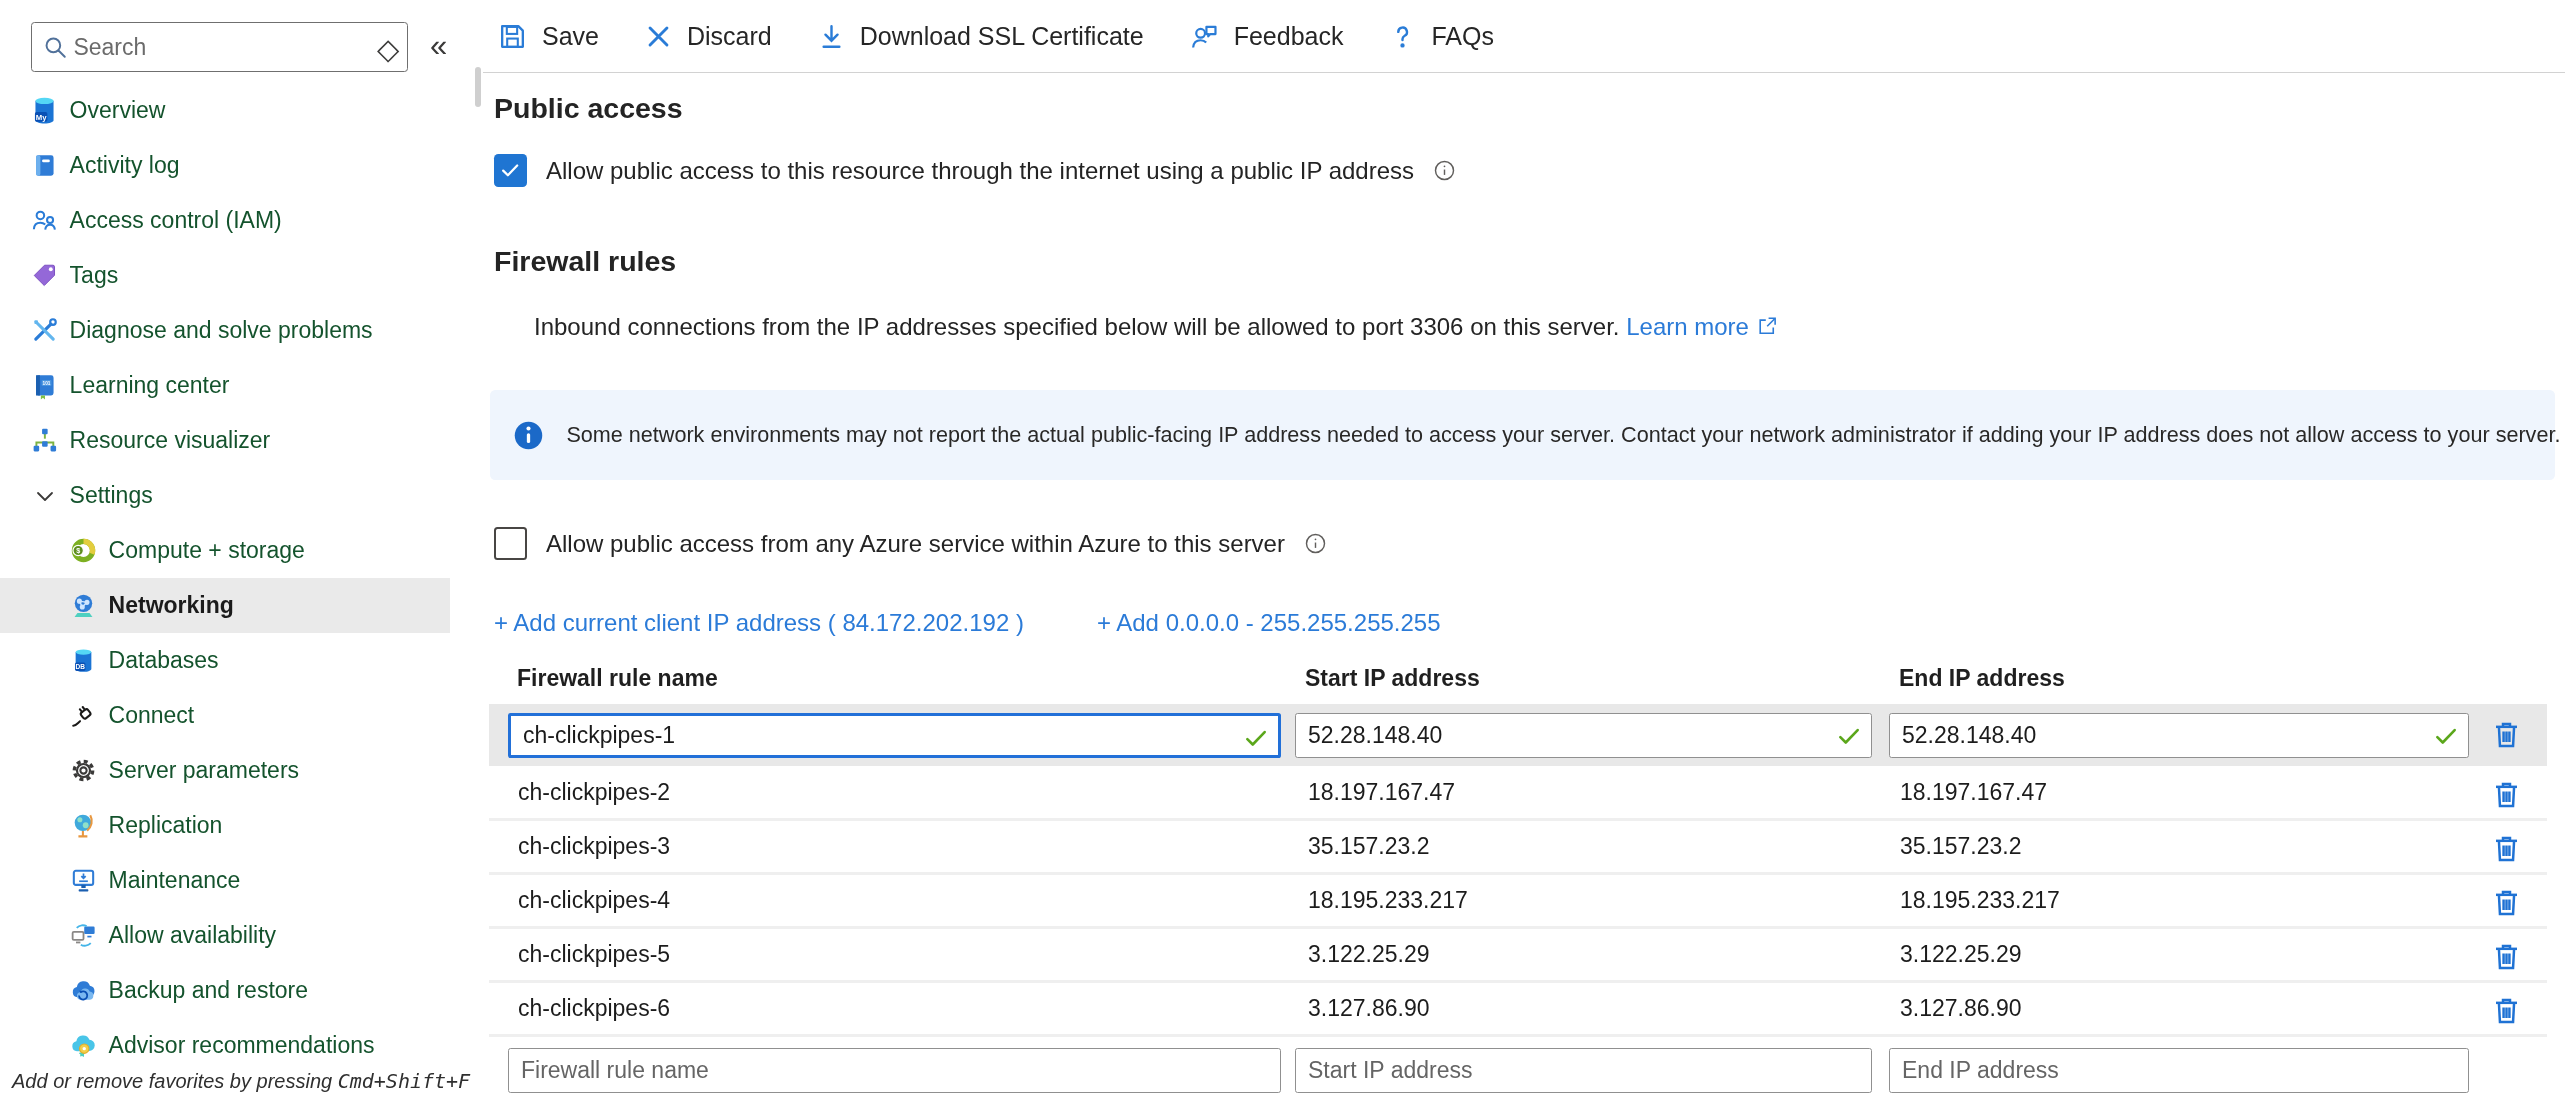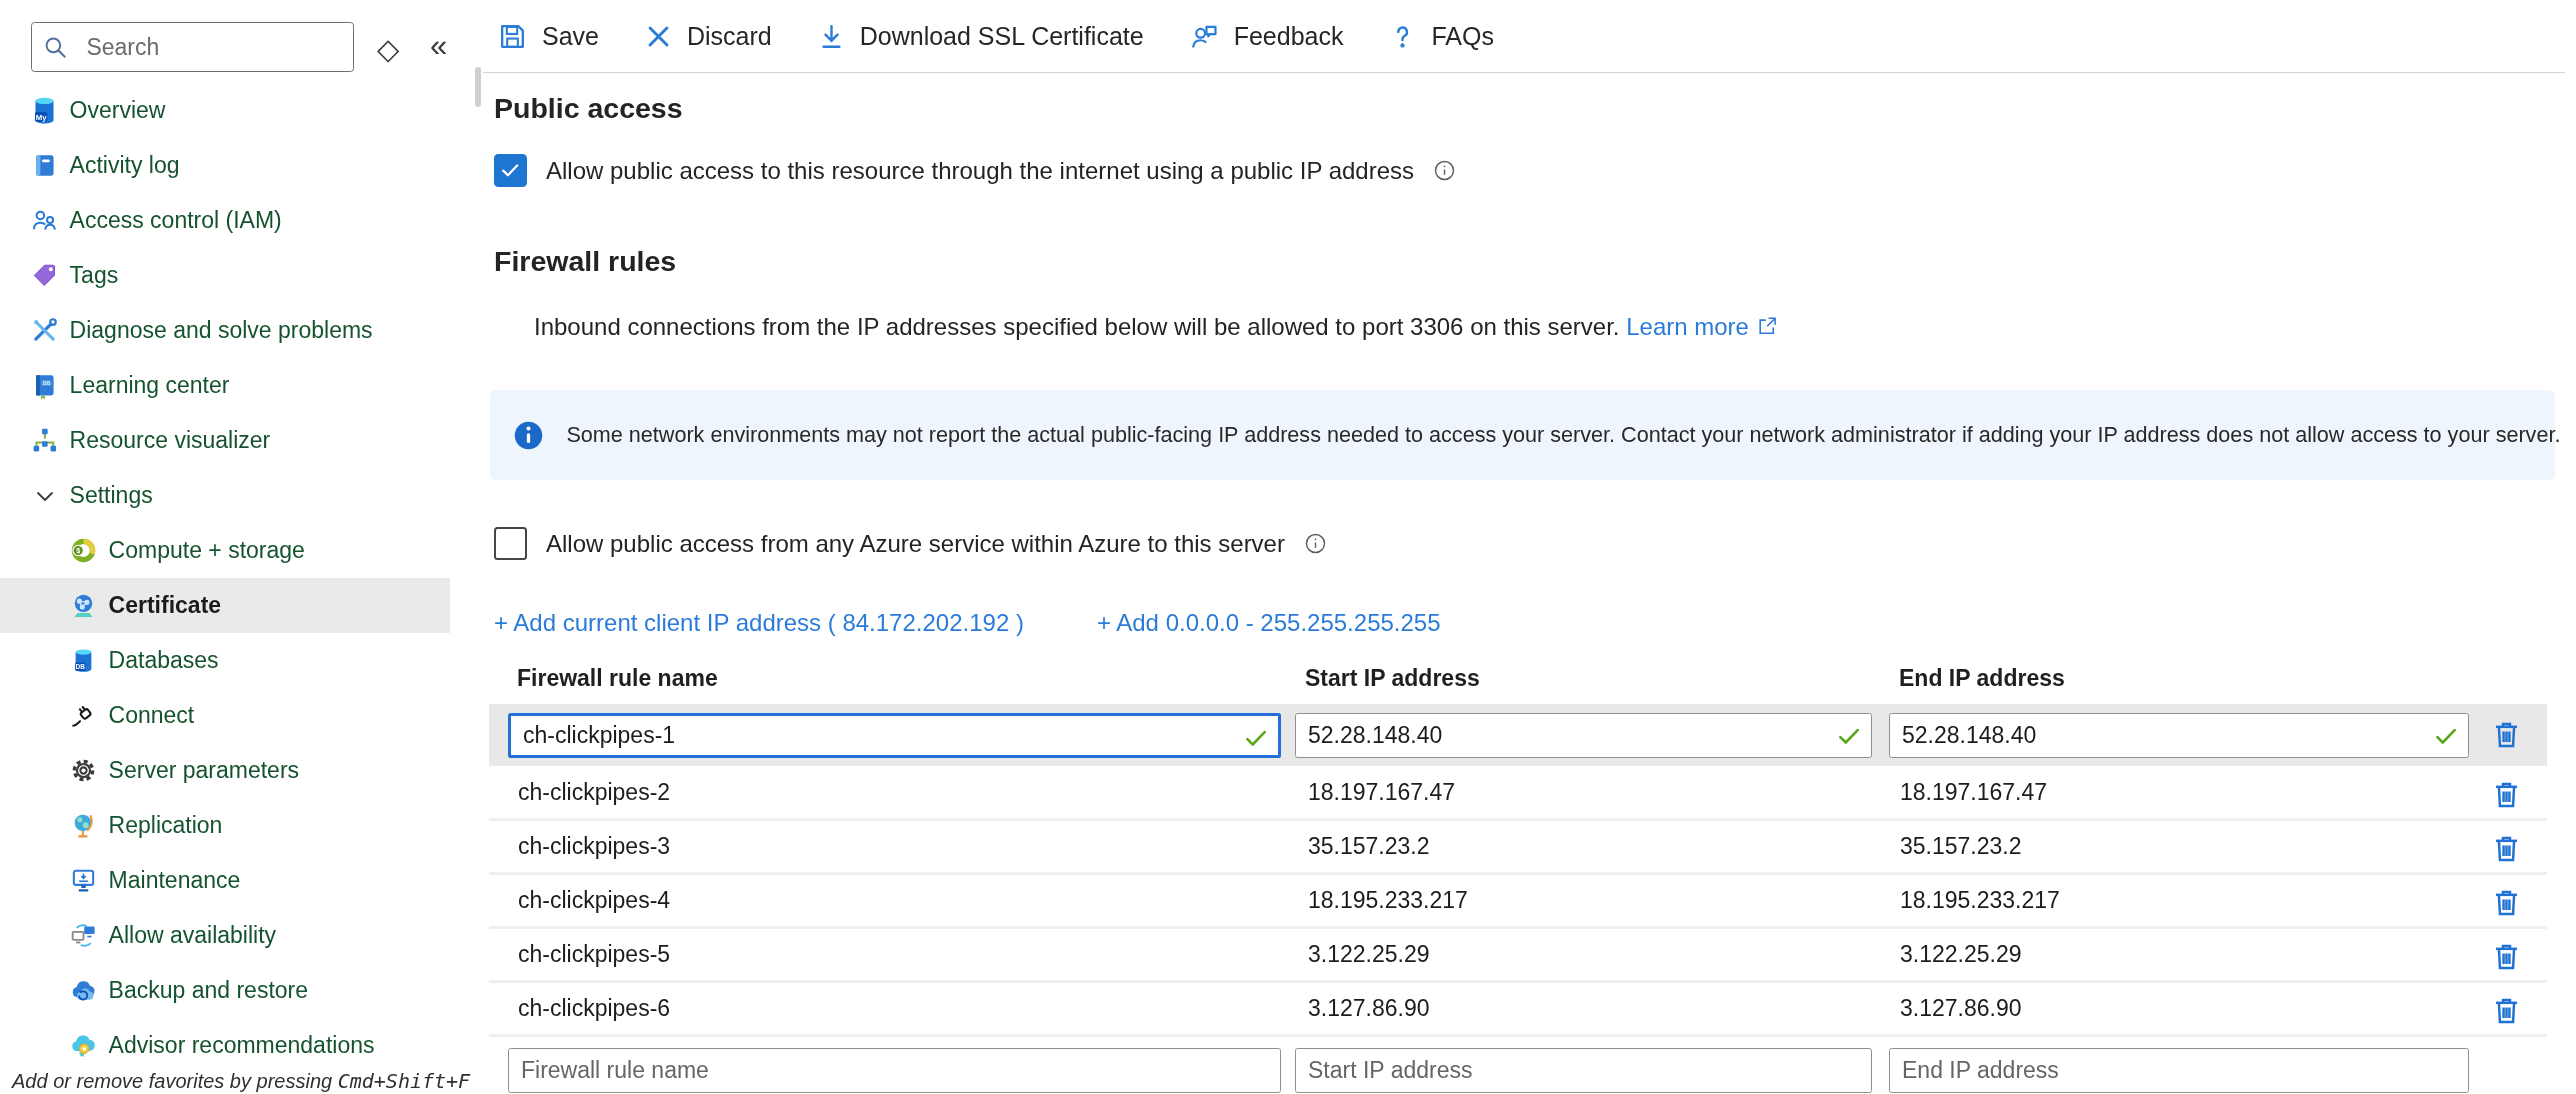--- a/index.html
+++ b/index.html
@@ -2,23 +2,23 @@
 <html style="font-size:14px"><head>
 <meta charset="utf-8">
 <style>
   * { margin:0; padding:0; box-sizing:border-box; }
   html,body { width:2576px; height:1095px; background:#ffffff; overflow:hidden;
               font-family:"Liberation Sans","DejaVu Sans",sans-serif; color:#242424; }
   svg { display:block; }
 
   
   #sidebar { position:absolute; left:0; top:0; width:483px; height:1095px; background:#fff; }
-  .searchbox { position:absolute; left:31px; top:22.4px; width:323px; height:50px;
+  .searchbox { position:absolute; left:31px; top:22.4px; width:377px; height:50px;
                border:1.7px solid #6f6f6f; border-radius:3.5px; display:flex; align-items:center;
-               padding-left:10.4px; gap:18px; background:#fff; }
+               padding-left:10.4px; gap:5px; background:#fff; }
   .searchbox .ph { color:#6b6b6b; font-size:23px; }
   .sb-topicon { position:absolute; top:35px; color:#3b3a39; font-size:29px; line-height:29px; }
   #dock-icon { left:377px; }
   #collapse-icon { left:430px; font-size:31px; top:31px; }
   .sb-scrollthumb { position:absolute; left:475px; top:67px; width:6px; height:40px;
                     background:#cfcfcf; border-radius:3.5px; }
   #nav { position:absolute; left:0; top:83px; width:483px; list-style:none; }
   .sb-item { height:55px; display:flex; align-items:center; padding-left:28px; gap:8.6px;
              margin-right:33px; cursor:pointer; }
   .sb-item .sb-ic { width:33px; height:33px; flex:0 0 33px; display:flex; align-items:center; justify-content:center; }
@@ -199,21 +199,21 @@
             <g stroke="#cfe6ff" stroke-width="1.2" fill="#cfe6ff">
               <line x1="8.6" y1="8.4" x2="14.9" y2="9.4"></line>
               <line x1="8.6" y1="8.4" x2="11" y2="13.3"></line>
               <line x1="14.9" y1="9.4" x2="11" y2="13.3"></line>
               <circle cx="8.6" cy="8.4" r="1.5"></circle>
               <circle cx="14.9" cy="9.4" r="1.5"></circle>
               <circle cx="11" cy="13.3" r="1.5"></circle>
             </g>
           </svg>
       </span>
-      <span class="sb-label">Certificate</span>
+      <span class="sb-label">Networking</span>
     </li>
     <li class="sb-item child">
       <span class="sb-ic">
         <svg width="29" height="29" viewBox="0 0 24 24">
             <path d="M5.5 5v14c0 1.3 2.9 2.4 6.5 2.4s6.5-1.1 6.5-2.4V5z" fill="#1b74d4"></path>
             <ellipse cx="12" cy="5" rx="6.5" ry="2.2" fill="#54d7f5"></ellipse>
             <rect x="5" y="13.6" width="8.6" height="7" rx="1.3" fill="#0a50b4"></rect>
             <text x="9.3" y="19" font-size="5.4" font-weight="bold" fill="#fff" text-anchor="middle">DB</text>
           </svg>
       </span>

